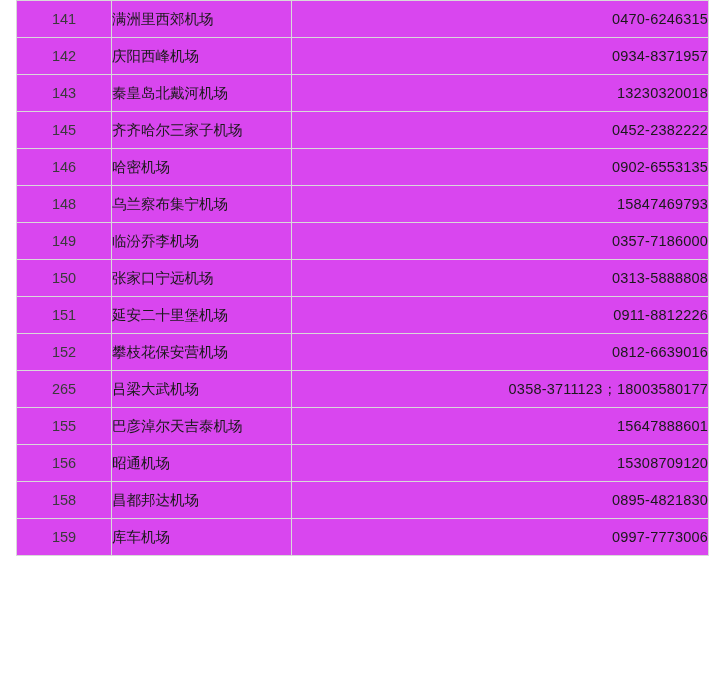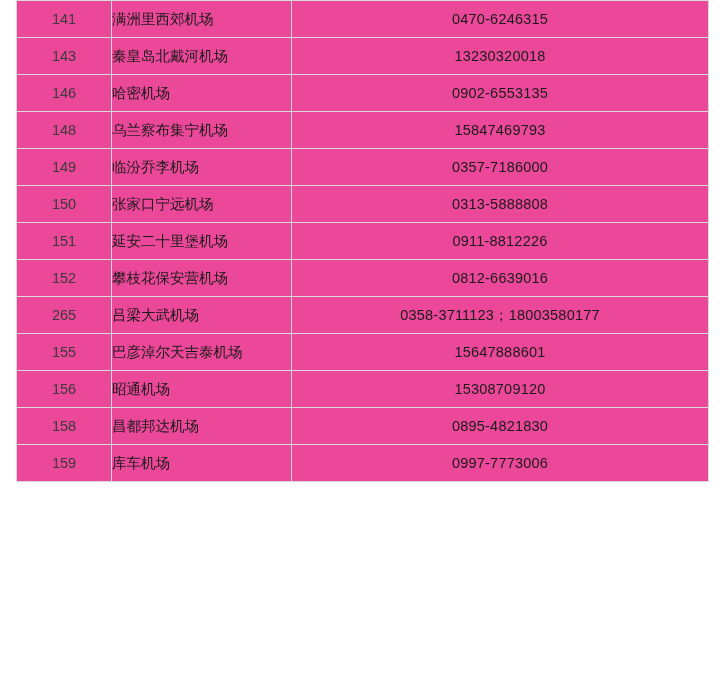--- a/index.html
+++ b/index.html
@@ -30,36 +30,36 @@
   table.airport-table col.c-name  { width: 180px; }
   table.airport-table col.c-phone { width: 417px; }
 
   table.airport-table td {
     border: 1px solid #d9d9d9;
     height: 36px;
     font-size: 14.5px;
     line-height: 18px;
     padding: 0 0;
     vertical-align: middle;
-    background: #ec4899;
+    background: #d946ef;
   }
   td.idx {
     text-align: center;
     color: #3a3a3a;
     font-size: 14.5px;
   }
   td.name {
     padding-left: 12px;
     text-align: left;
     color: #1a1a1a;
     margin-left: 20px;
   }
   td.phone {
     padding-left: 12px;
-    text-align: center;
+    text-align: right;
     color: #1a1a1a;
     letter-spacing: 0.2px;
     margin-left: 9px;
   }
   
   table.airport-table tr:first-child td {
     border-top: 1px solid #d9d9d9;
   }
 </style>
 </head>
@@ -72,23 +72,33 @@
       <col class="c-name">
       <col class="c-phone">
     </colgroup>
     <tbody>
       <tr>
         <td class="idx">141</td>
         <td class="name">满洲里西郊机场</td>
         <td class="phone">0470-6246315</td>
       </tr>
       <tr>
+        <td class="idx">142</td>
+        <td class="name">庆阳西峰机场</td>
+        <td class="phone">0934-8371957</td>
+      </tr>
+      <tr>
         <td class="idx">143</td>
         <td class="name">秦皇岛北戴河机场</td>
         <td class="phone">13230320018</td>
+      </tr>
+      <tr>
+        <td class="idx">145</td>
+        <td class="name">齐齐哈尔三家子机场</td>
+        <td class="phone">0452-2382222</td>
       </tr>
       <tr>
         <td class="idx">146</td>
         <td class="name">哈密机场</td>
         <td class="phone">0902-6553135</td>
       </tr>
       <tr>
         <td class="idx">148</td>
         <td class="name">乌兰察布集宁机场</td>
         <td class="phone">15847469793</td>

